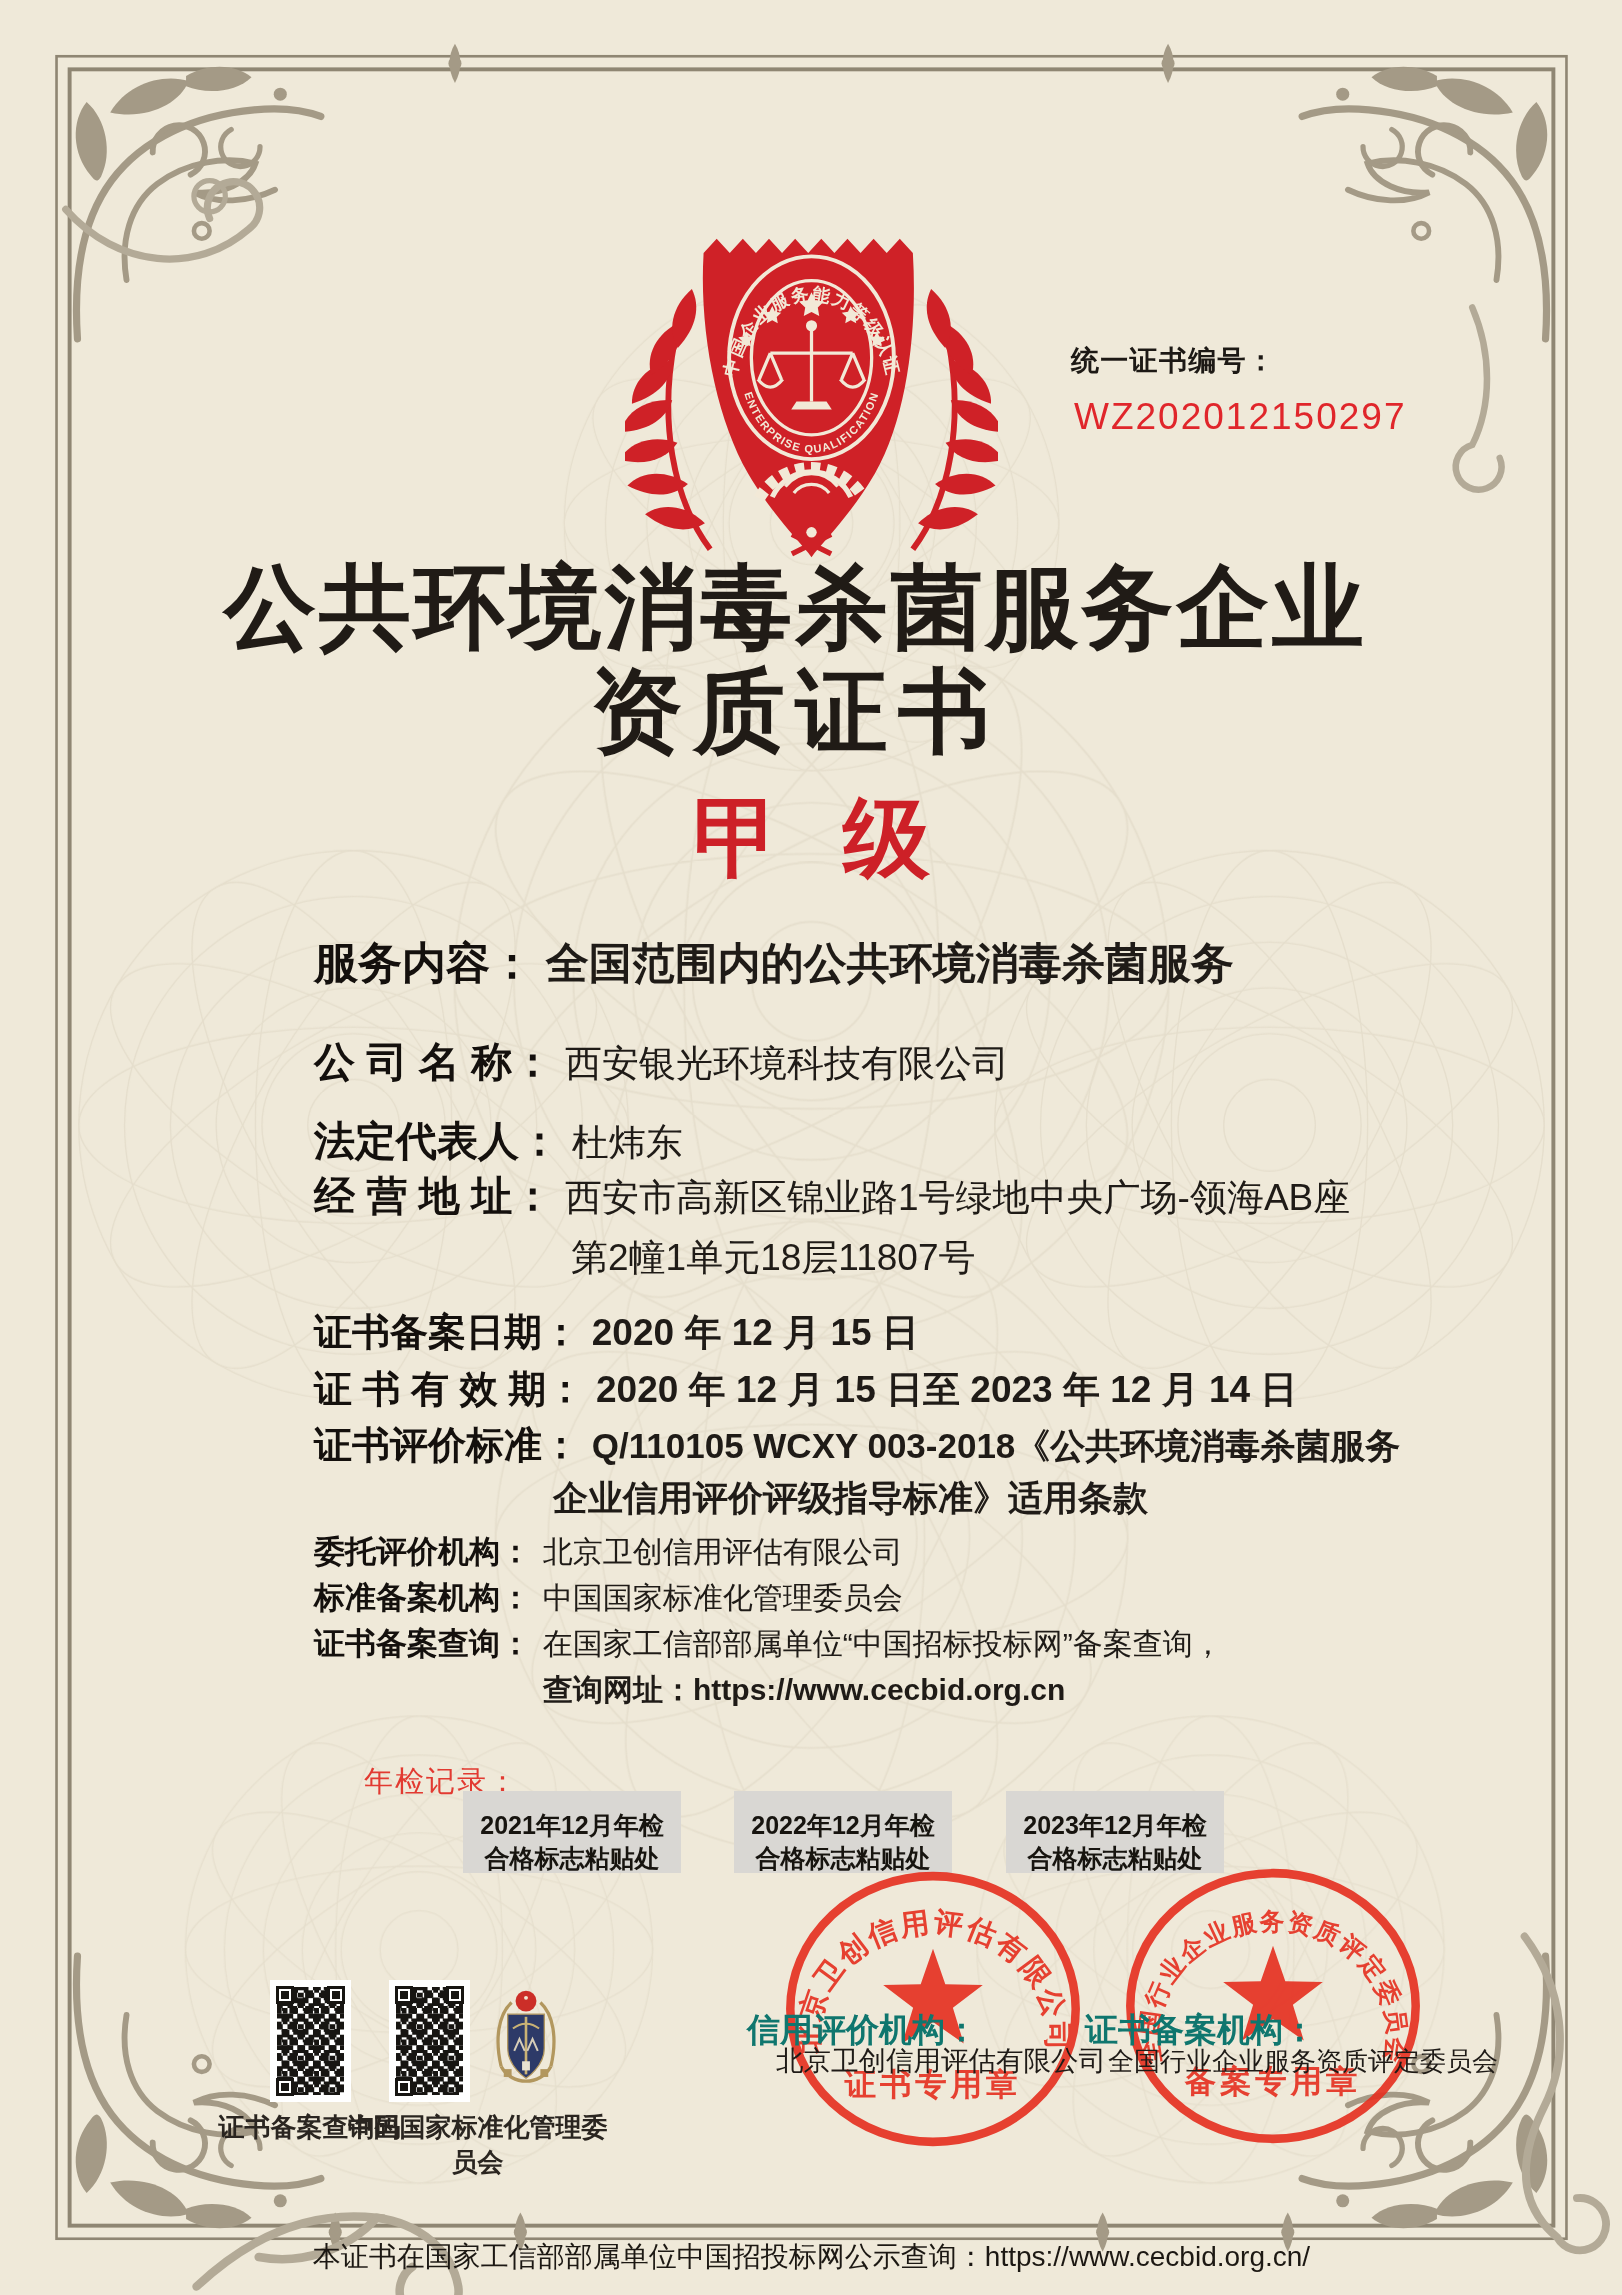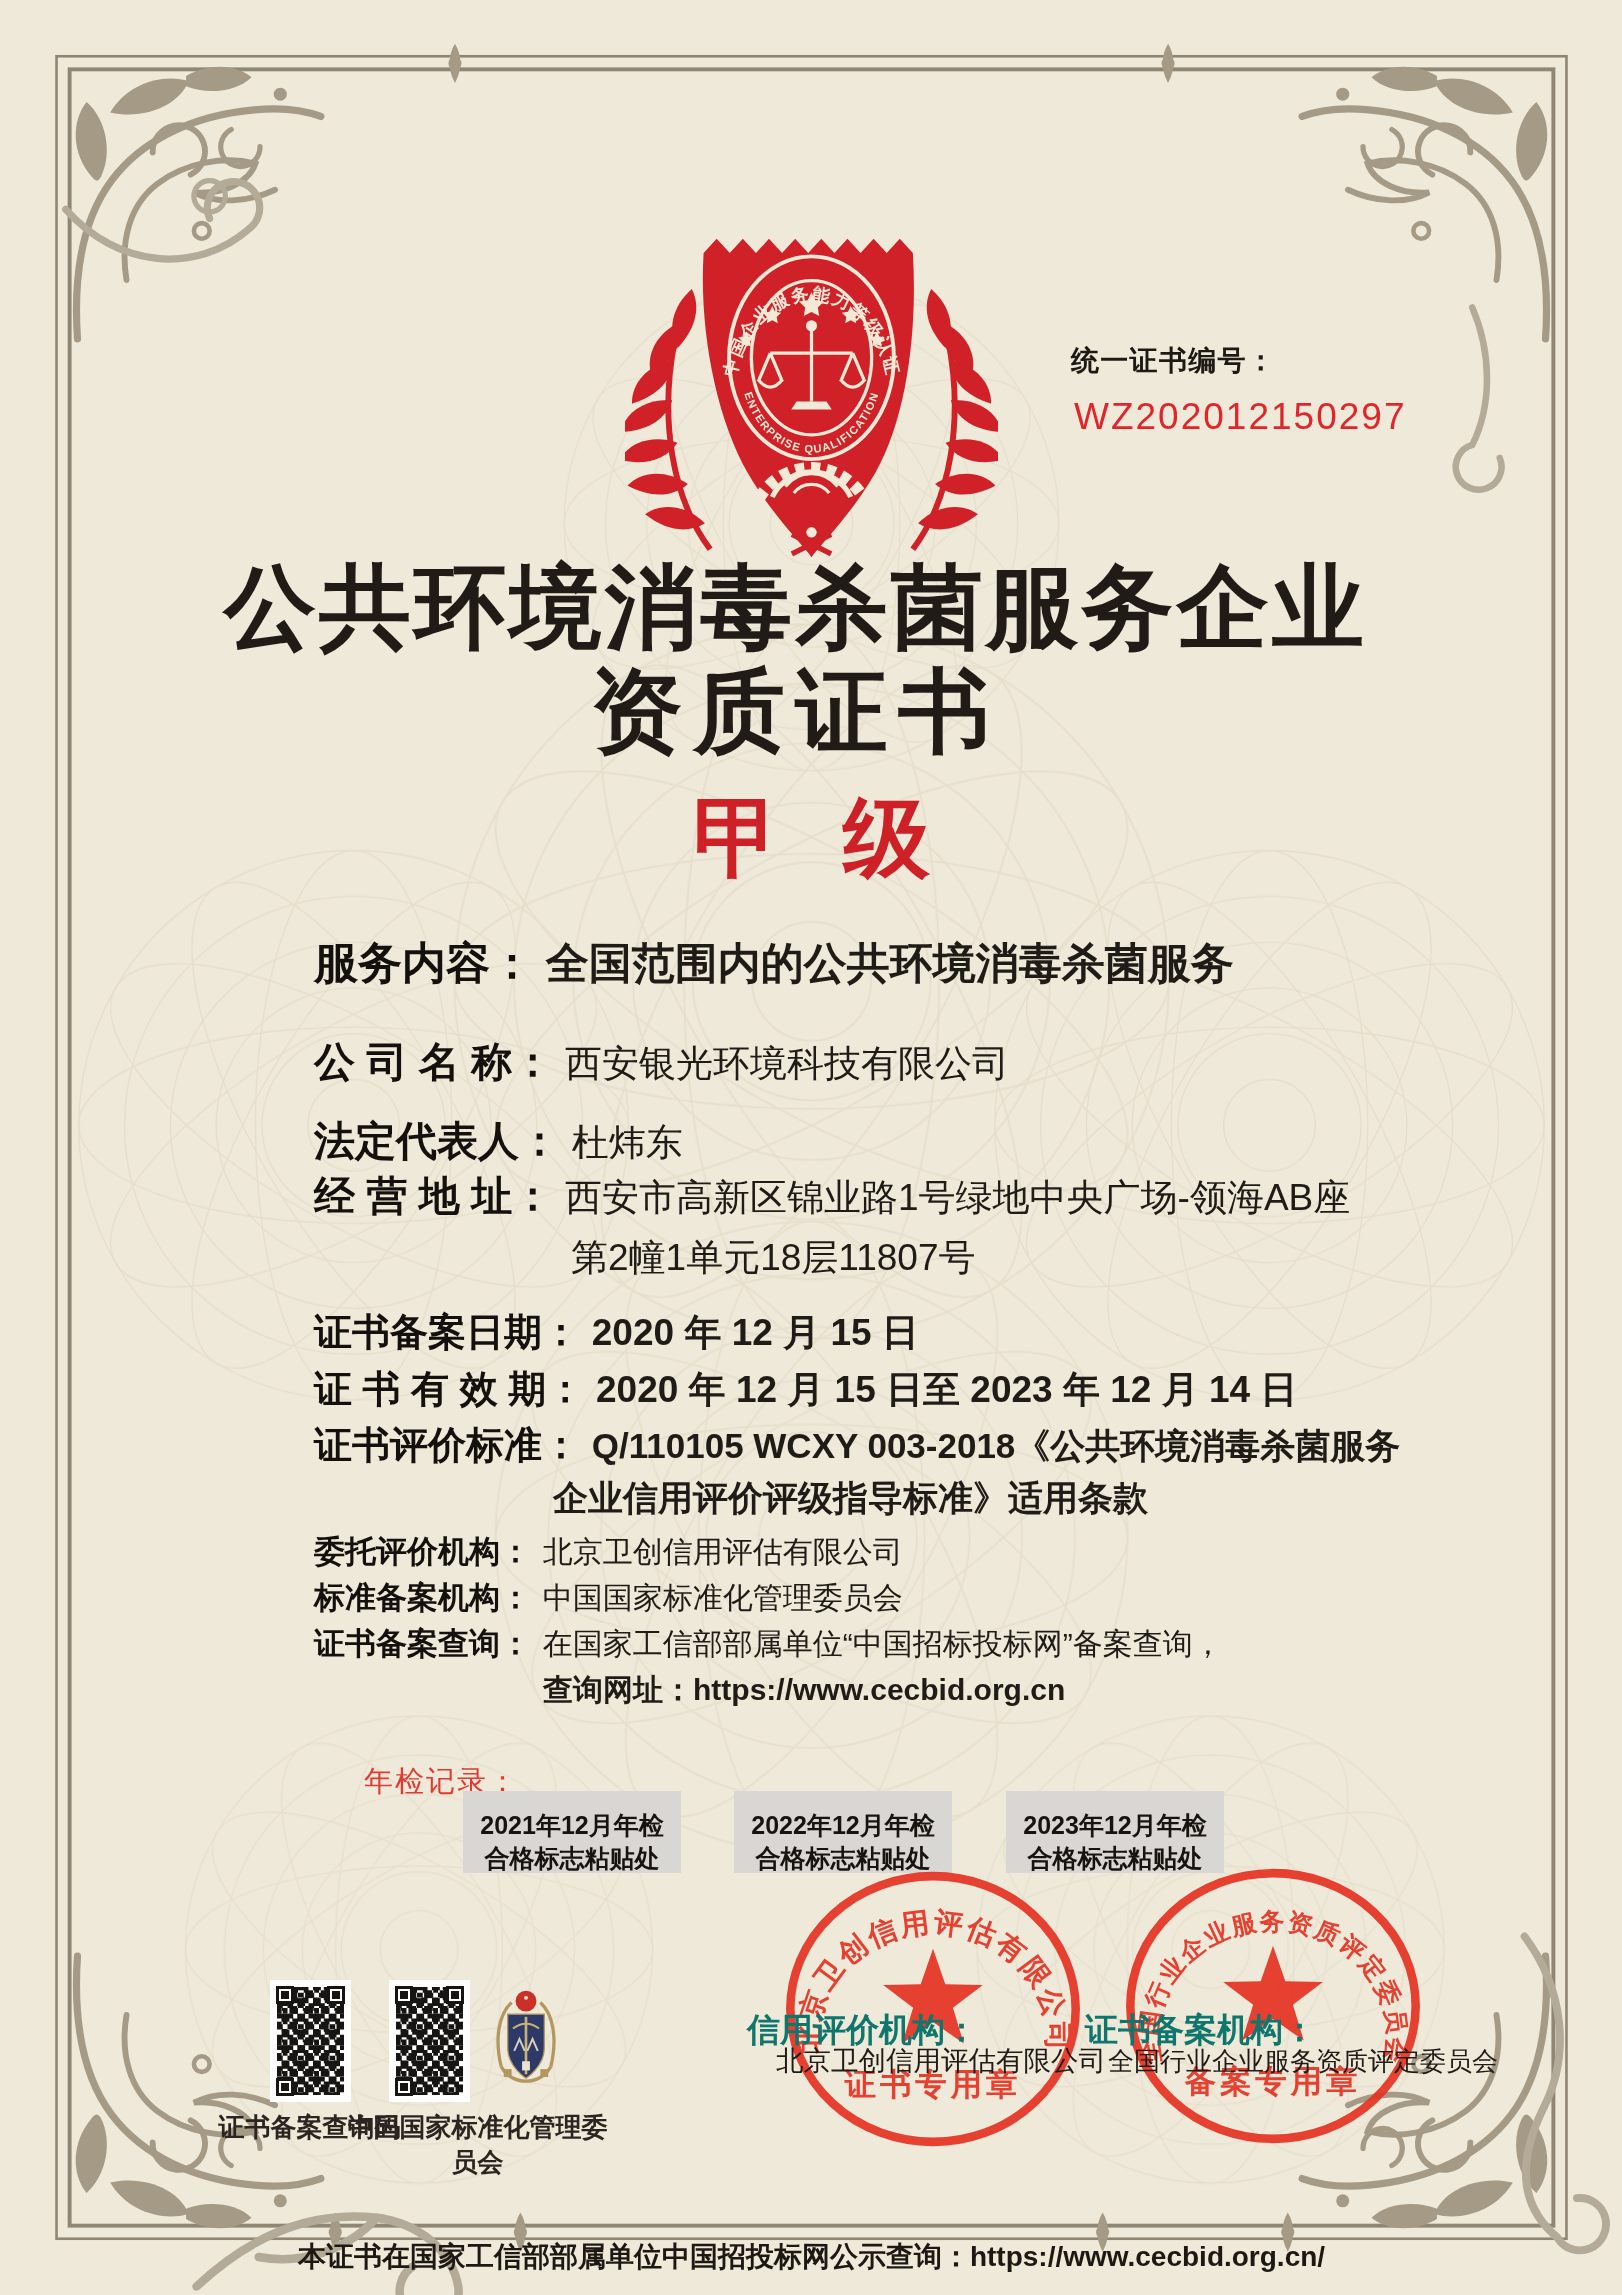--- a/index.html
+++ b/index.html
@@ -65,21 +65,21 @@
   .org-label{font-size:33px;font-weight:900;color:#0f766e;z-index:6;}
   .org-value{font-size:27.5px;font-weight:500;color:#1f1b17;z-index:6;}
   .credit-label{left:747px;top:2008px;}
   .credit-value{left:776px;top:2043px;}
   .filing-label{left:1085px;top:2008px;}
   .filing-value{left:1108px;top:2044px;font-size:26px;}
 
   .stamp{z-index:5;opacity:0.92;}
   .stamp1{left:779px;top:1865px;} .stamp2{left:1119px;top:1862px;}
 
-  .footer-note{left:0;top:2238px;width:1623px;text-align:center;font-size:28px;font-weight:700;color:#1c1813;}
+  .footer-note{left:0;top:2238px;width:1623px;text-align:center;font-size:28px;font-weight:400;color:#1c1813;}
 </style>
 </head>
 <body>
 
 <div id="page">
 
   <svg class="abs" style="left:0;top:0;" width="1623" height="2295" viewBox="0 0 2480 3508">
     <defs>
       <g id="rosette" fill="none" stroke="#ddd5c2" stroke-width="2">
         <circle r="70"></circle>

